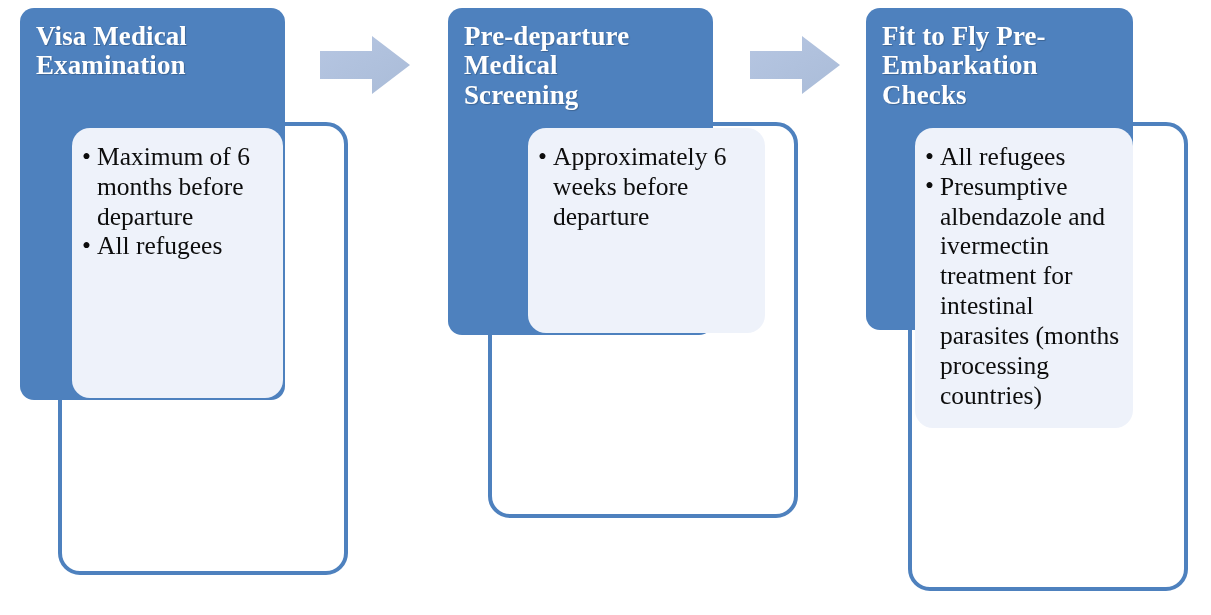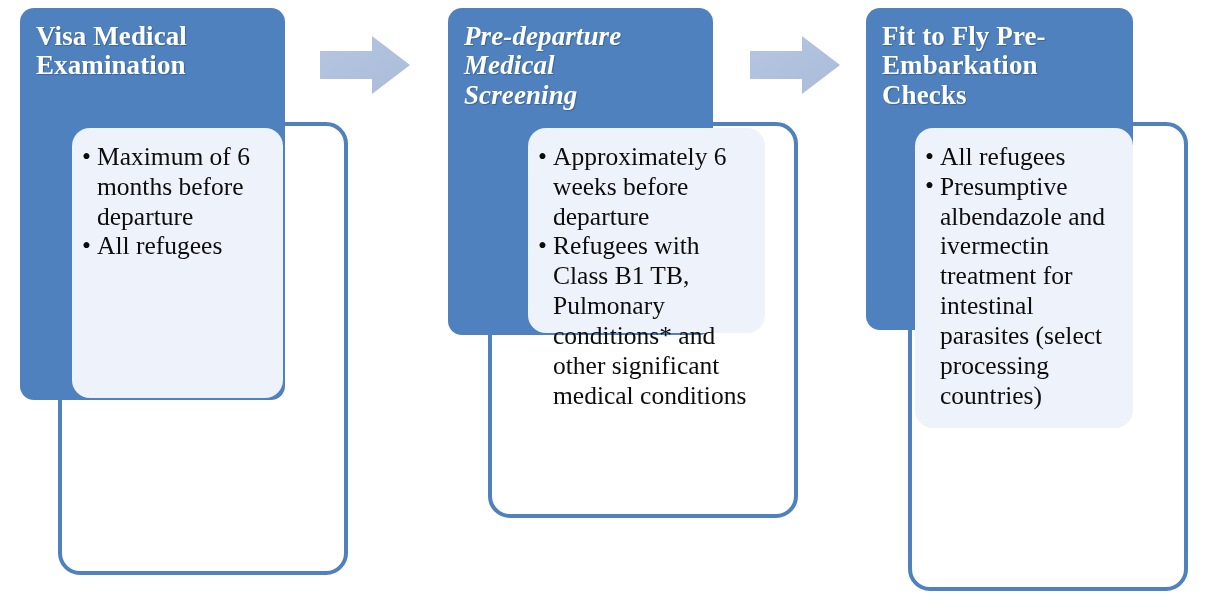--- a/index.html
+++ b/index.html
@@ -115,30 +115,29 @@
           <stop offset="0%" stop-color="#b6c6e2"></stop>
           <stop offset="100%" stop-color="#aabcd8"></stop>
         </linearGradient>
       </defs>
       <polygon points="0,15 52,15 52,0 90,29 52,58 52,43 0,43" fill="url(#agrad1)"></polygon>
     </svg>
   </div>
 
   <div class="card-outline" style="left:488px; top:122px; width:310px; height:396px;"></div>
 
-  <div class="card-header" style="left:448px; top:8px; width:265px; height:327px;font-style:italic;">
+  <div class="card-header" style="left:448px; top:8px; width:265px; height:327px;">
     <div class="title">Pre-departure
 Medical
 Screening</div>
   </div>
 
   <div class="card-body" style="left:528px; top:128px; width:237px; height:205px;">
     <ul>
       <li>Approximately 6 weeks before departure</li>
-      <li>Refugees with Class B1 TB, Pulmonary conditions* and other significant medical conditions</li>
     </ul>
   </div>
 
   <div class="arrow" style="left:750px; top:36px; width:90px; height:58px;">
     <svg width="90" height="58" viewBox="0 0 90 58" aria-hidden="true">
       <defs>
         <linearGradient id="agrad2" x1="0" y1="0" x2="1" y2="1">
           <stop offset="0%" stop-color="#b6c6e2"></stop>
           <stop offset="100%" stop-color="#aabcd8"></stop>
         </linearGradient>
@@ -151,17 +150,17 @@
 
   <div class="card-header" style="left:866px; top:8px; width:267px; height:322px;">
     <div class="title">Fit to Fly Pre-
 Embarkation
 Checks</div>
   </div>
 
   <div class="card-body" style="left:915px; top:128px; width:218px; height:300px;">
     <ul>
       <li>All refugees</li>
-      <li>Presumptive albendazole and ivermectin treatment for intestinal parasites (select processing countries)</li>
+      <li>Presumptive albendazole and ivermectin treatment for intestinal parasites (months processing countries)</li>
     </ul>
   </div>
 
 </div>
 
 </body></html>

